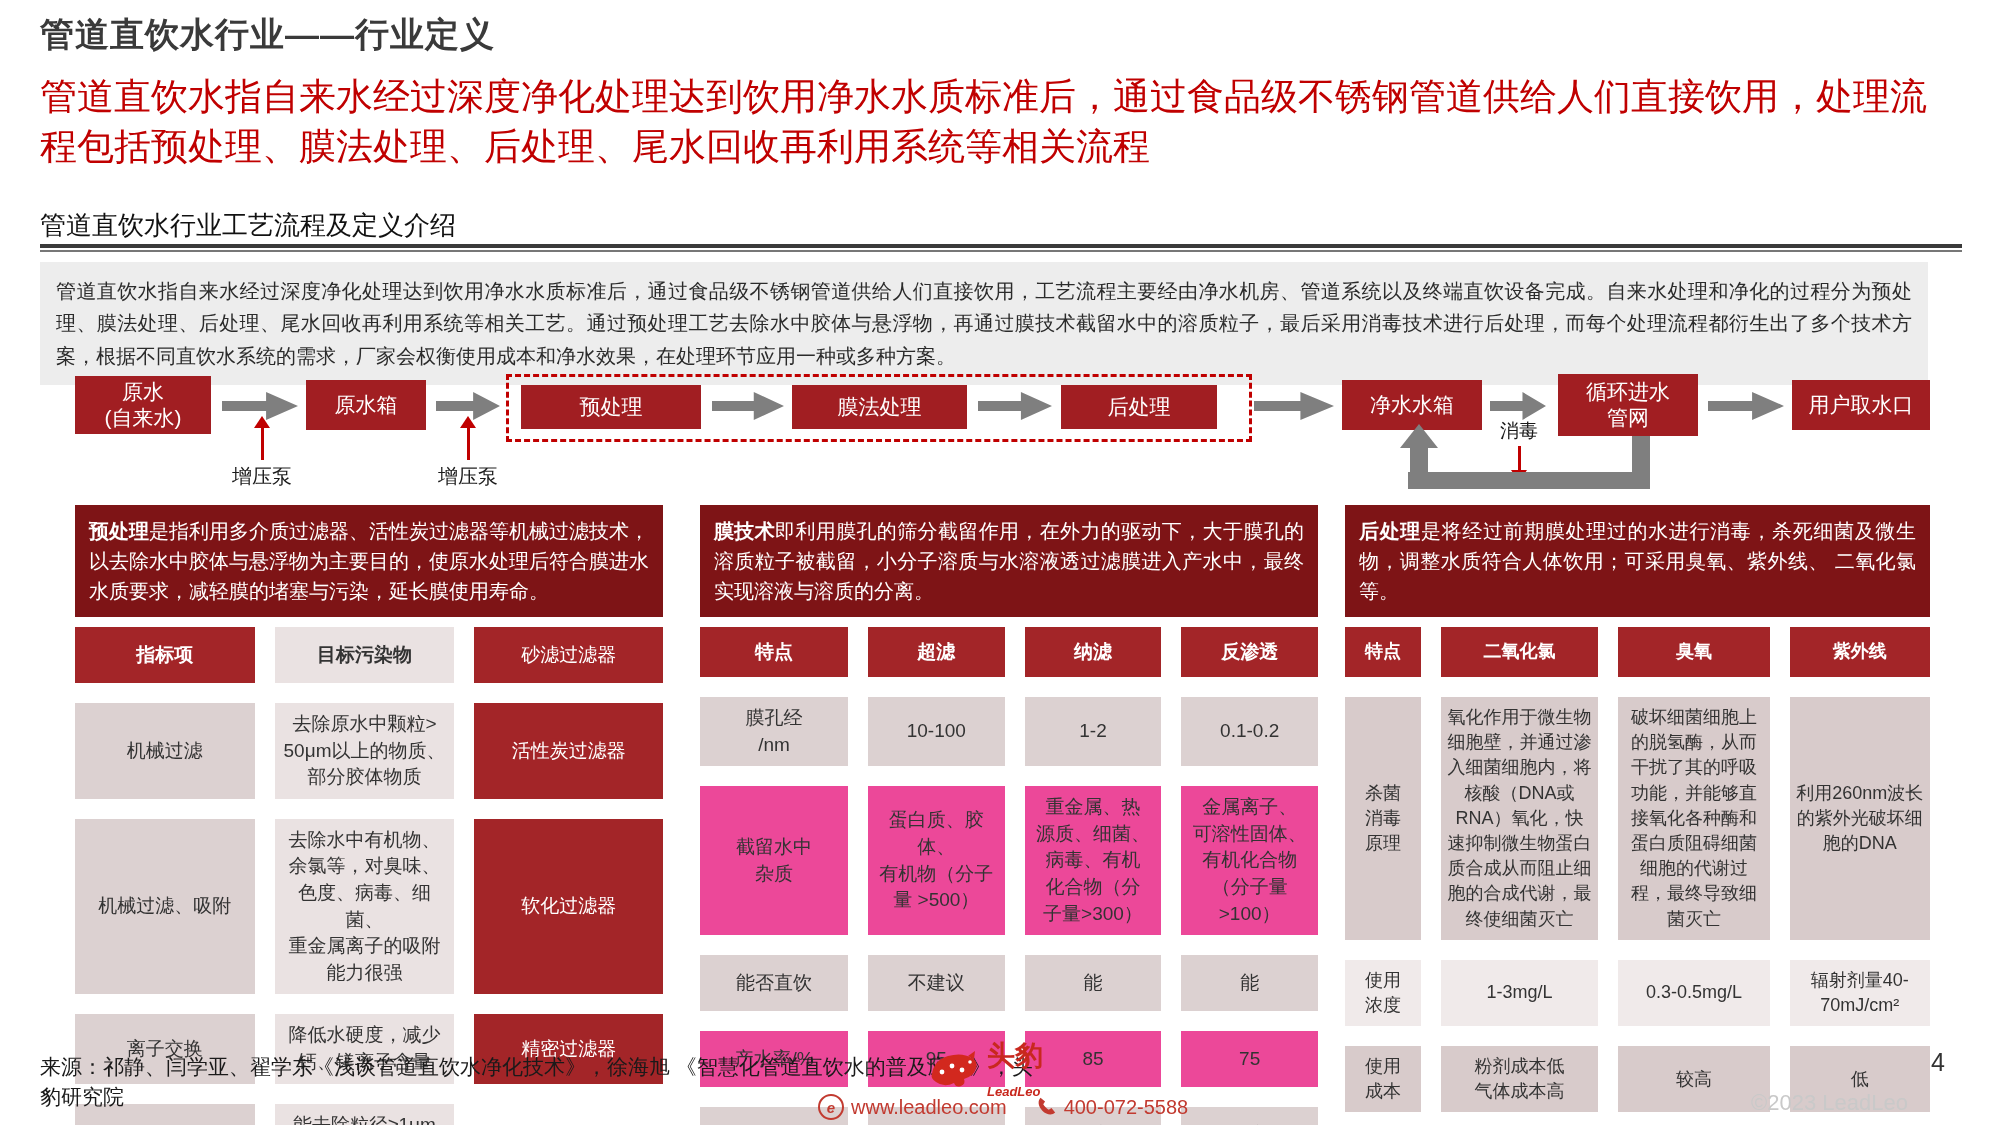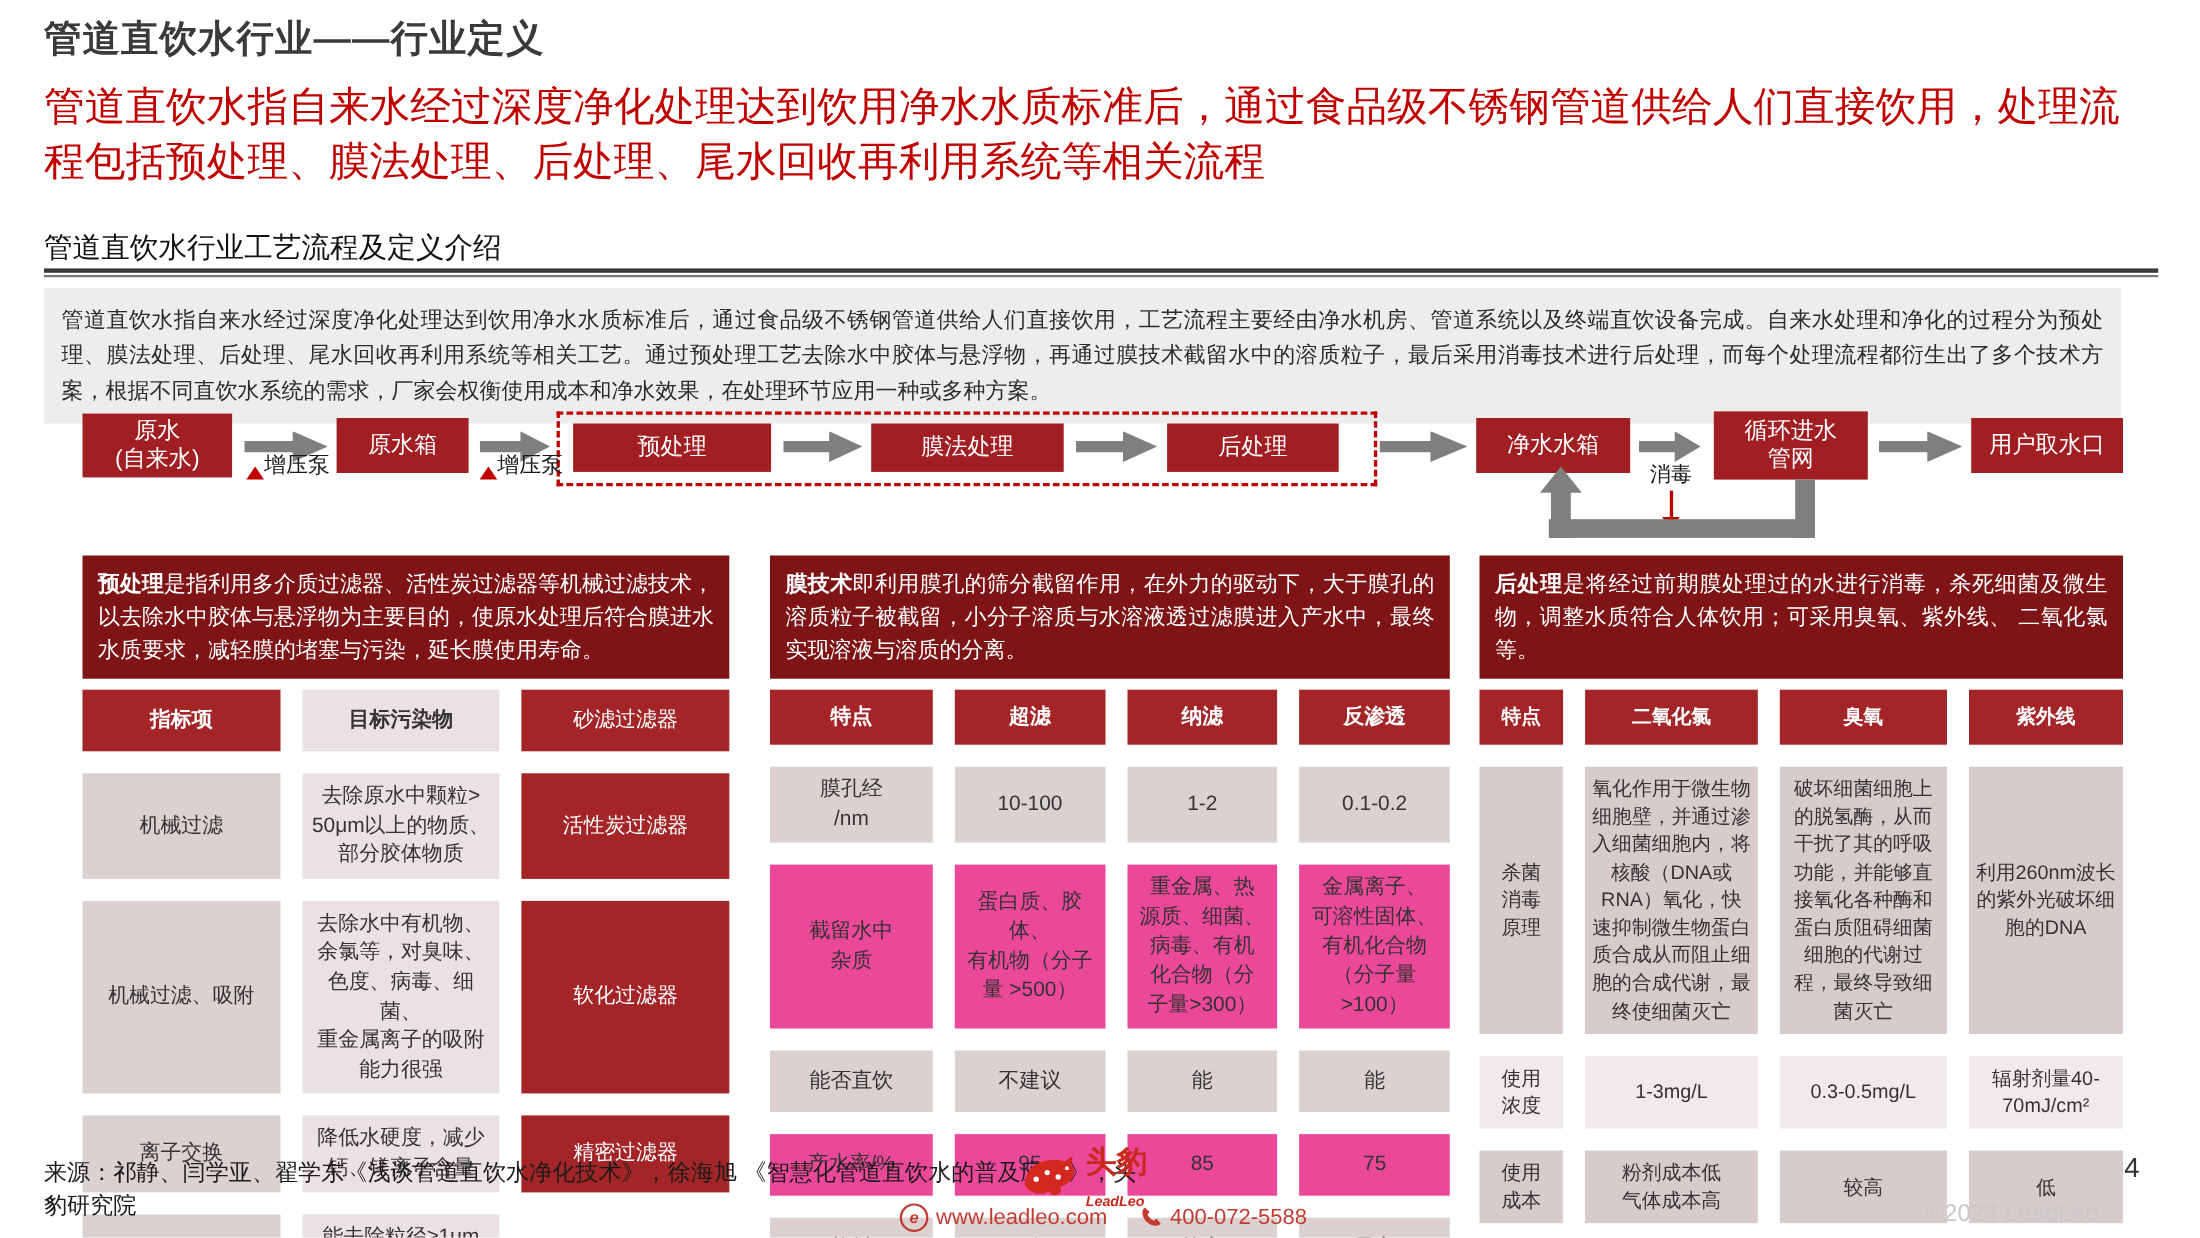--- a/index.html
+++ b/index.html
@@ -24,21 +24,21 @@
   .n4{left:792px;top:13px;width:175px;height:44px}
   .n5{left:1061px;top:13px;width:156px;height:44px}
   .n6{left:1342px;top:8px;width:140px;height:50px}
   .n7{left:1558px;top:2px;width:140px;height:62px}
   .n8{left:1792px;top:8px;width:138px;height:50px}
   .farrow{position:absolute;top:20px;height:28px;background:#7F7F7F;
           clip-path:polygon(0 32%,58% 32%,58% 0,100% 50%,58% 100%,58% 68%,0 68%)}
   .a1{left:222px;width:76px}.a2{left:436px;width:64px}.a3{left:712px;width:72px}
   .a4{left:978px;width:74px}.a5{left:1254px;width:80px}.a6{left:1490px;width:56px}.a7{left:1708px;width:76px}
   .dashed-box{position:absolute;left:506px;top:2px;width:740px;height:62px;border:3px dashed #C00000}
-  .pump{position:absolute;top:32px;display:flex;align-items:flex-end}
+  .pump{position:absolute;top:44px;display:flex;flex-direction:column;align-items:center}
   .pump1{left:224px;width:76px}.pump2{left:436px;width:64px}
   .tri-up{width:0;height:0;border-left:8px solid transparent;border-right:8px solid transparent;border-bottom:12px solid #C00000}
   .stem-v{width:3px;height:32px;background:#C00000}
   .plabel{margin-top:3px;font-size:20px;color:#1a1a1a;white-space:nowrap}
   .disinfect{position:absolute;left:1486px;top:46px;width:66px;display:flex;flex-direction:column;align-items:center}
   .dlabel{font-size:19px;color:#1a1a1a}
   .dstem{width:3px;height:24px;background:#C00000;margin-top:2px}
   .tri-down{width:0;height:0;border-left:8px solid transparent;border-right:8px solid transparent;border-top:12px solid #C00000}
   .loop-right{position:absolute;left:1632px;top:64px;width:18px;height:53px;background:#7F7F7F}
   .loop-bottom{position:absolute;left:1408px;top:100px;width:242px;height:17px;background:#7F7F7F}

